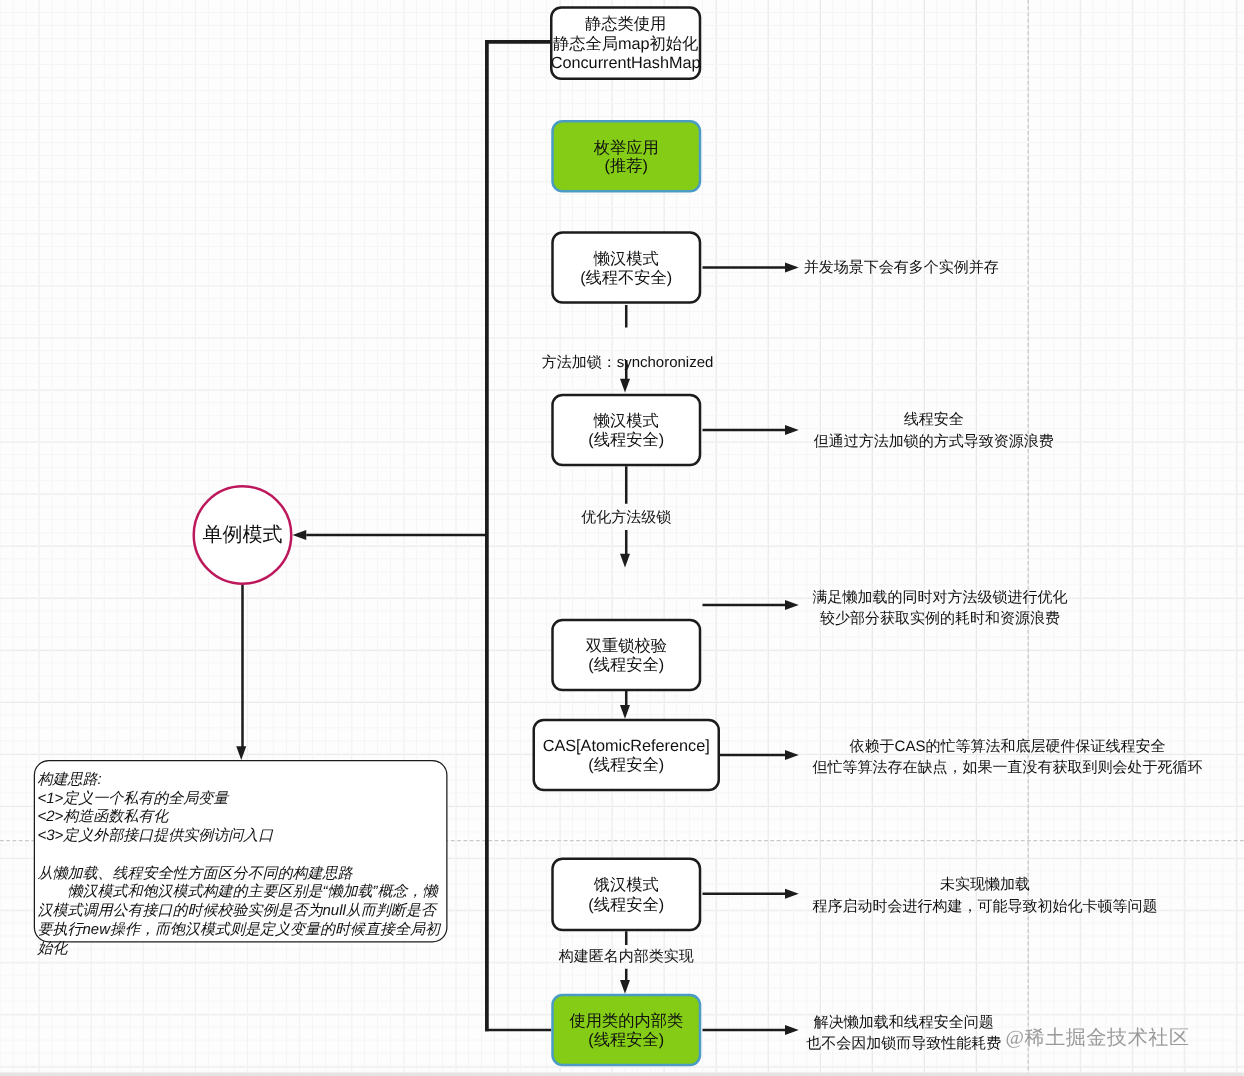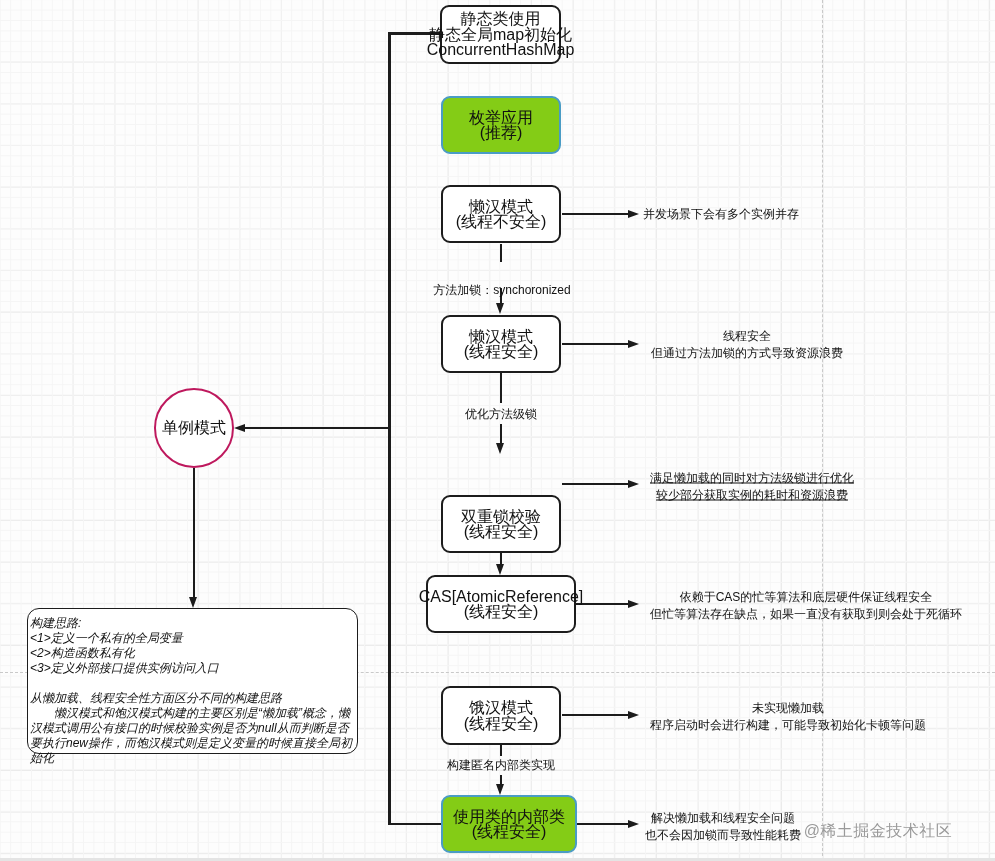--- a/index.html
+++ b/index.html
@@ -12,21 +12,21 @@
       linear-gradient(90deg, #f5f5f5 1px, transparent 1px),
       linear-gradient(#e4e4e4 1px, transparent 1px),
       linear-gradient(90deg, #e4e4e4 1px, transparent 1px);
     background-size:10.42px 10.42px,10.42px 10.42px,41.67px 41.67px,41.67px 41.67px;
     background-position:31px 20px,31px 20px,31px 20px,31px 20px;
     color:#111;
   }
   .node{
     position:absolute;border:2px solid #1c1c1c;border-radius:9px;background:#fff;
     display:flex;align-items:center;justify-content:center;text-align:center;
-    font-size:16px;line-height:15.5px;white-space:pre;box-sizing:border-box;
+    font-size:13px;line-height:15.5px;white-space:pre;box-sizing:border-box;
   }
   .node.blue{background:#84cc16;border-color:#4A9CC5;}
   .circle-node{
     position:absolute;border:2px solid #be185d;border-radius:50%;background:#fff;
     display:flex;align-items:center;justify-content:center;font-size:16px;box-sizing:border-box;font-family:Liberation Mono, monospace;
   }
   .hline{position:absolute;background:#1c1c1c;height:1.5px;}
   .vline{position:absolute;background:#1c1c1c;width:1.5px;}
   .hline.trunk{height:2.5px;}
   .vline.trunk{width:2.5px;}
@@ -43,21 +43,21 @@
   }
   .note{
     position:absolute;border:1.5px solid #1c1c1c;border-radius:12px;background:#fff;
     font-size:12px;line-height:15px;white-space:pre-line;word-break:break-all;
     box-sizing:border-box;padding:7px 4px 0 2px;
   }
   .page-break-v{position:absolute;border-left:1px dashed #c9c9c9;width:0;}
   .page-break-h{position:absolute;border-top:1px dashed #c9c9c9;height:0;}
   .watermark{
     position:absolute;font-size:16px;color:#9a9a9a;transform:translate(-50%,-50%);
-    white-space:pre;letter-spacing:0.5px;
+    white-space:pre;letter-spacing:0.5px;font-family:Liberation Serif, serif;
   }
   .bottom-strip{position:absolute;left:0;top:858px;width:995px;height:3px;background:#e4e4e4;}
 </style>
 </head>
 <body>
 
 <div class="page-break-v" style="left:822px;top:0;height:861px;"></div>
 <div class="page-break-h" style="top:672px;left:0;width:995px;"></div>
 <div class="bottom-strip"></div>
 
@@ -111,33 +111,33 @@
 <div class="node" style="left:441px;top:185px;width:120px;height:58px;">懒汉模式
 (线程不安全)</div>
 <div class="node" style="left:441px;top:315px;width:120px;height:58px;">懒汉模式
 (线程安全)</div>
 <div class="node" style="left:441px;top:455px;width:120px;height:58px;margin-top:40px;">双重锁校验
 (线程安全)</div>
 <div class="node" style="left:426px;top:575px;width:150px;height:58px;text-align:center;">CAS[AtomicReference]
 (线程安全)</div>
 <div class="node" style="left:441px;top:686px;width:120px;height:59px;">饿汉模式
 (线程安全)</div>
-<div class="node blue" style="left:441px;top:795px;width:136px;height:58px;">使用类的内部类
+<div class="node blue" style="left:441px;top:795px;width:120px;height:58px;">使用类的内部类
 (线程安全)</div>
 
 <div class="circle-node" style="left:154px;top:388px;width:80px;height:80px;">单例模式</div>
 
 <div class="edge-label" style="left:502px;top:290px;">方法加锁：synchoronized</div>
 <div class="edge-label" style="left:501px;top:414px;">优化方法级锁</div>
 <div class="edge-label" style="left:501px;top:765px;">构建匿名内部类实现</div>
 
 <div class="anno" style="left:721px;top:214px;">并发场景下会有多个实例并存</div>
 <div class="anno" style="left:747px;top:344px;">线程安全
 但通过方法加锁的方式导致资源浪费</div>
-<div class="anno" style="left:752px;top:486px;text-decoration:underline;">满足懒加载的同时对方法级锁进行优化
+<div class="anno" style="left:752px;top:486px;">满足懒加载的同时对方法级锁进行优化
 较少部分获取实例的耗时和资源浪费</div>
 <div class="anno" style="left:806px;top:605px;">依赖于CAS的忙等算法和底层硬件保证线程安全
 但忙等算法存在缺点，如果一直没有获取到则会处于死循环</div>
 <div class="anno" style="left:788px;top:716px;">未实现懒加载
 程序启动时会进行构建，可能导致初始化卡顿等问题</div>
 <div class="anno" style="left:723px;top:826px;">解决懒加载和线程安全问题
 也不会因加锁而导致性能耗费</div>
 
 <div class="note" style="left:27px;top:608px;width:331px;height:146px;font-style:italic;">构建思路:
 &lt;1&gt;定义一个私有的全局变量

